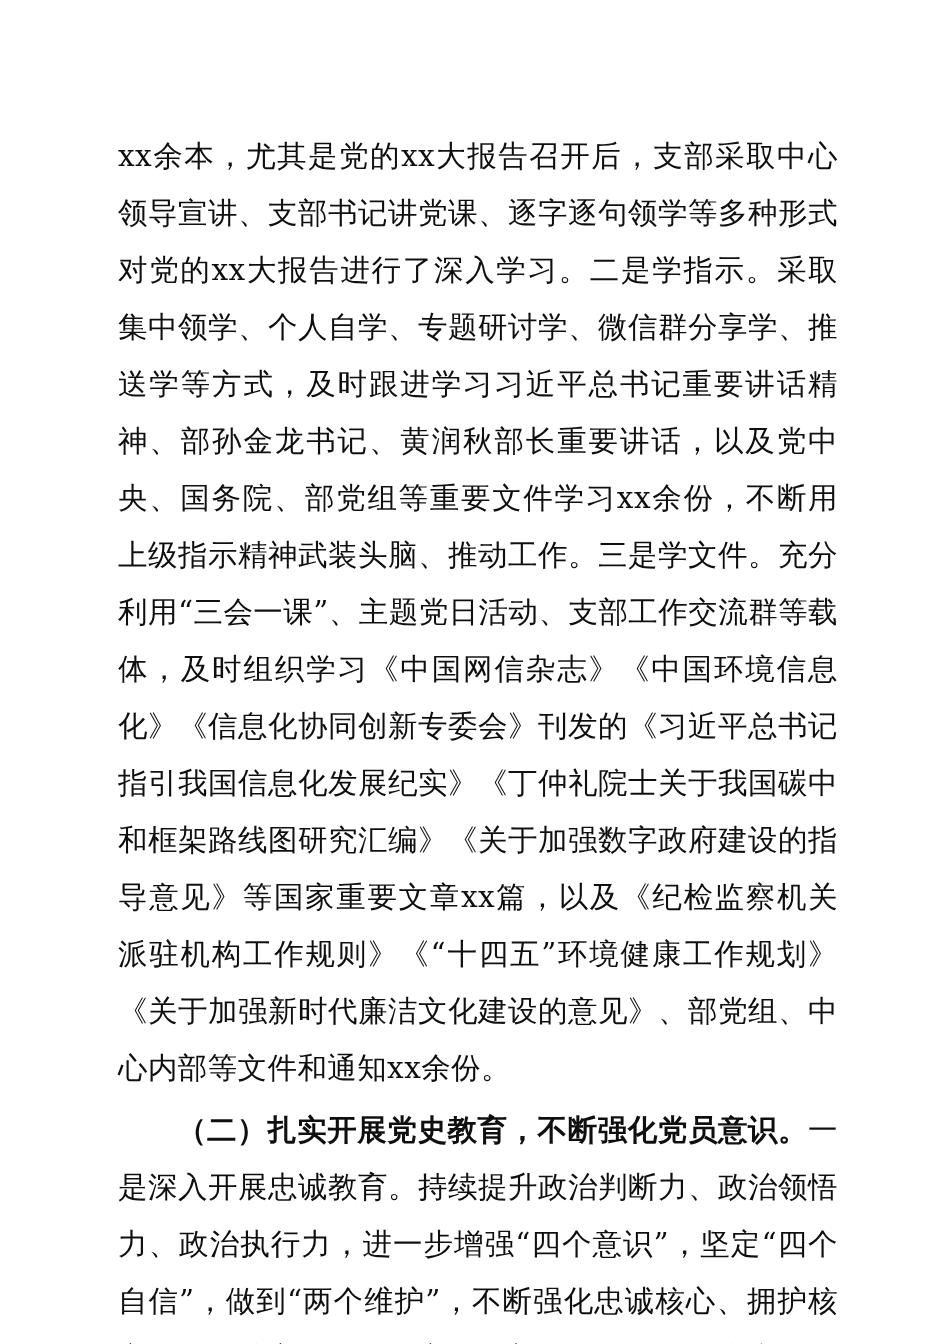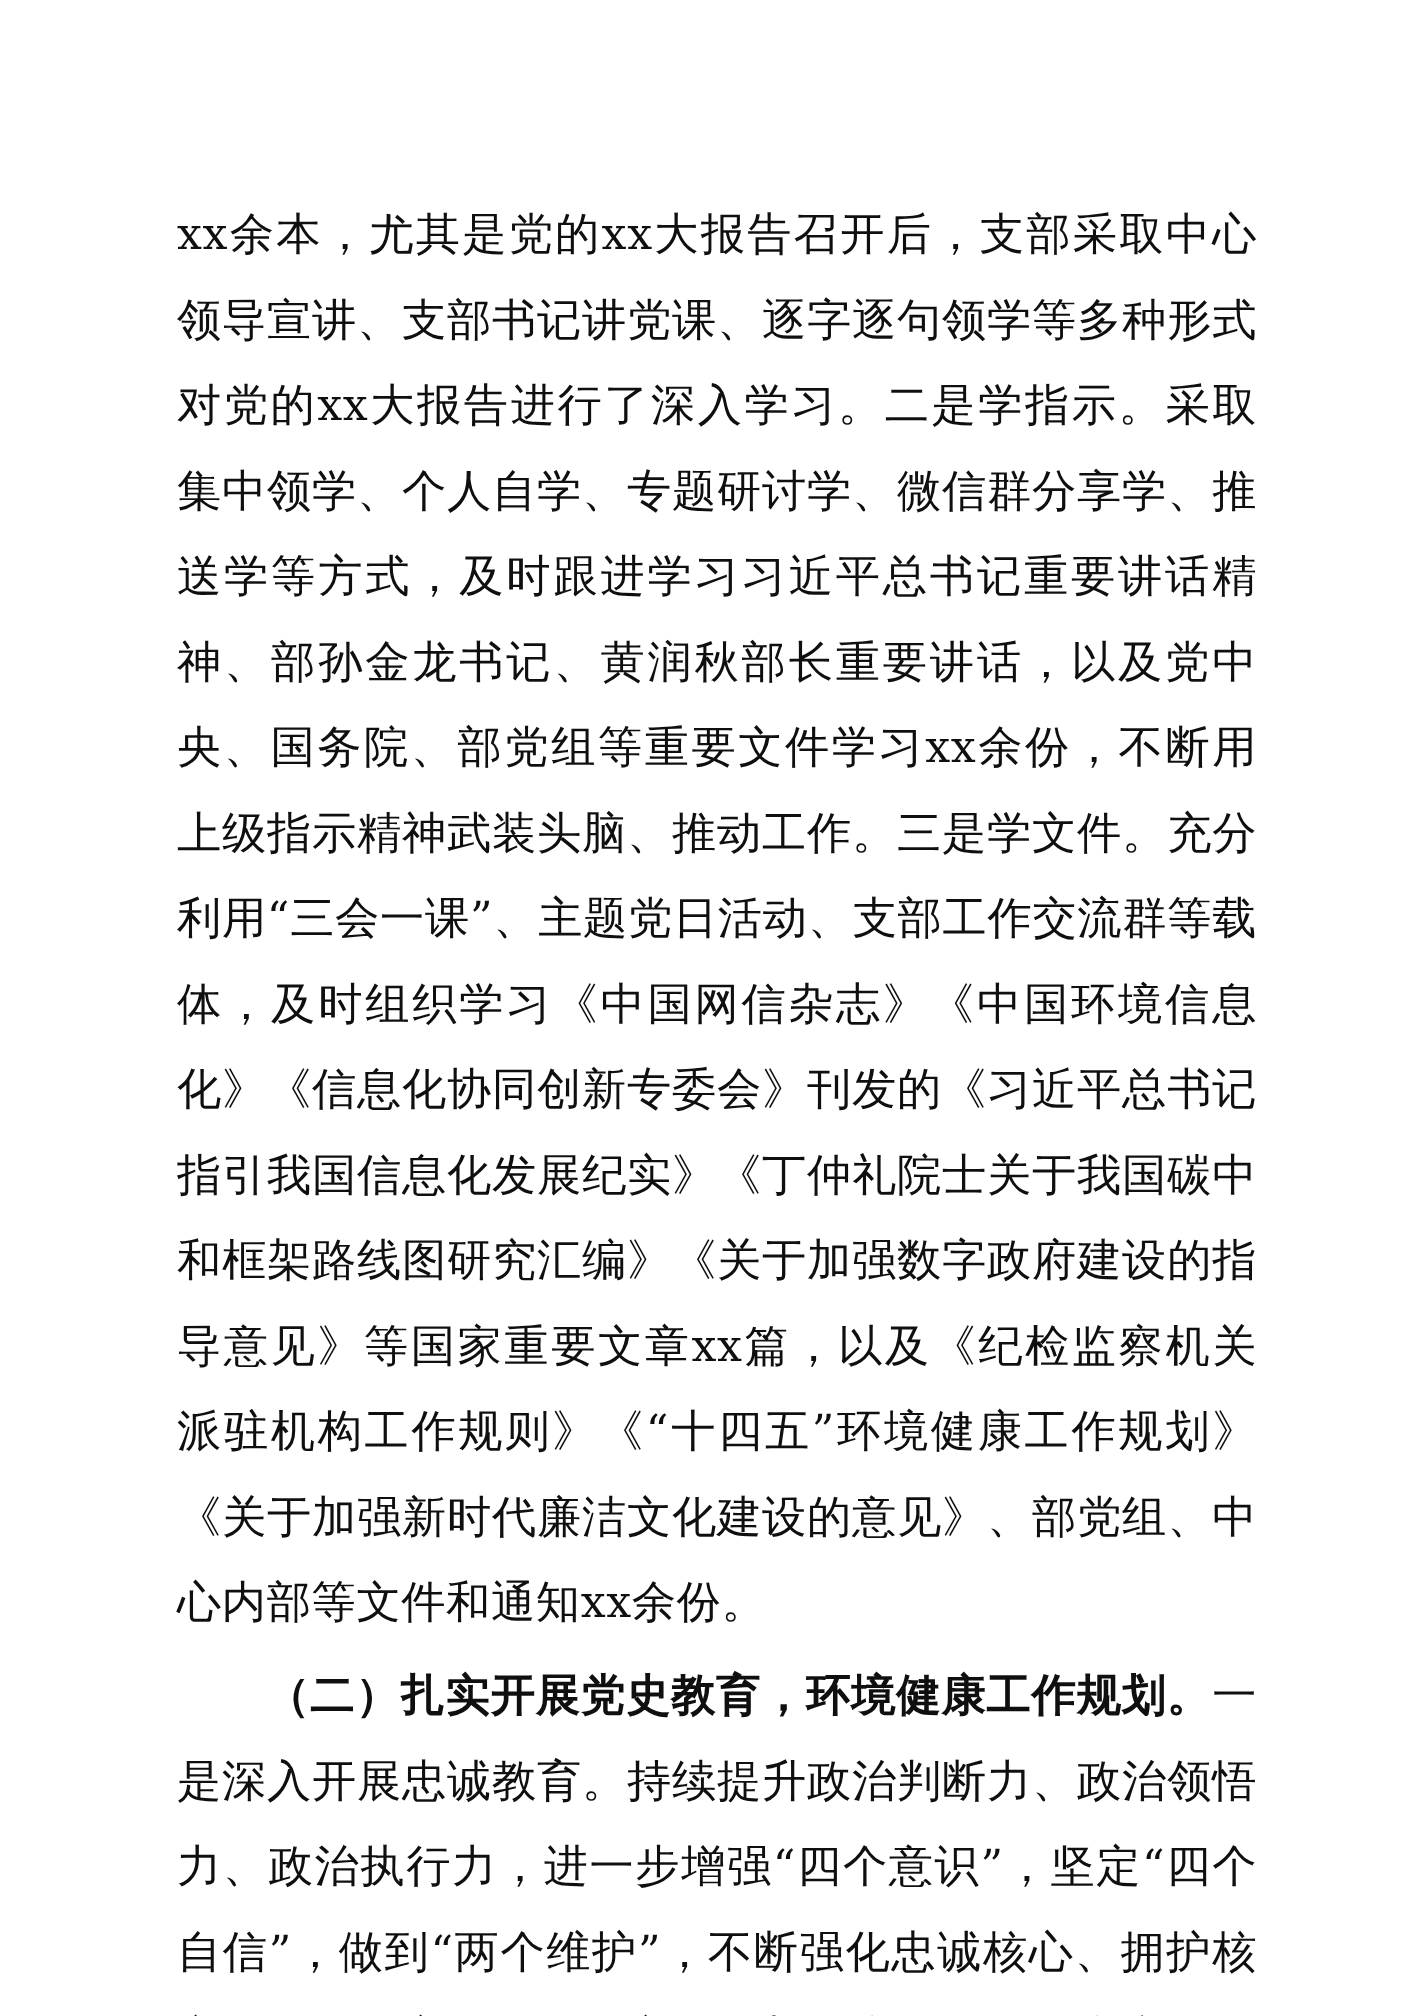--- a/index.html
+++ b/index.html
@@ -46,17 +46,17 @@
 <body>
 
 <div class="page">
   <div class="doc-body">
 
     <p class="para">
       <span>xx余本，尤其是党的xx大报告召开后，支部采取中心领导宣讲、支部书记讲党课、逐字逐句领学等多种形式对党的xx大报告进行了深入学习。二是学指示。采取集中领学、个人自学、专题研讨学、微信群分享学、推送学等方式，及时跟进学习习近平总书记重要讲话精神、部孙金龙书记、黄润秋部长重要讲话，以及党中央、国务院、部党组等重要文件学习xx余份，不断用上级指示精神武装头脑、推动工作。三是学文件。充分利用“三会一课”、主题党日活动、支部工作交流群等载体，及时组织学习《中国网信杂志》《中国环境信息化》《信息化协同创新专委会》刊发的《习近平总书记指引我国信息化发展纪实》《丁仲礼院士关于我国碳中和框架路线图研究汇编》《关于加强数字政府建设的指导意见》等国家重要文章xx篇，以及《纪检监察机关派驻机构工作规则》《“十四五”环境健康工作规划》《关于加强新时代廉洁文化建设的意见》、部党组、中心内部等文件和通知xx余份。</span>
     </p>
 
     <p class="para para-indent">
-      <span class="bold">（二）扎实开展党史教育，环境健康工作规划。</span><span>一是深入开展忠诚教育。持续提升政治判断力、政治领悟力、政治执行力，进一步增强“四个意识”，坚定“四个自信”，做到“两个维护”，不断强化忠诚核心、拥护核心、跟随核心、捍卫核心的思想自觉、政治自觉和行动自觉，永葆忠诚的政治本色。二是不断强化正向激励。组织党员干部学习习近平总书记关于全面从严治党的重要论述、习近平总书记关于注重家庭家教家风建设重要论述，传达学习《中共中央宣传部中央文明办关于深入</span>
+      <span class="bold">（二）扎实开展党史教育，不断强化党员意识。</span><span>一是深入开展忠诚教育。持续提升政治判断力、政治领悟力、政治执行力，进一步增强“四个意识”，坚定“四个自信”，做到“两个维护”，不断强化忠诚核心、拥护核心、跟随核心、捍卫核心的思想自觉、政治自觉和行动自觉，永葆忠诚的政治本色。二是不断强化正向激励。组织党员干部学习习近平总书记关于全面从严治党的重要论述、习近平总书记关于注重家庭家教家风建设重要论述，传达学习《中共中央宣传部中央文明办关于深入</span>
     </p>
 
   </div>
 </div>
 
 </body></html>

